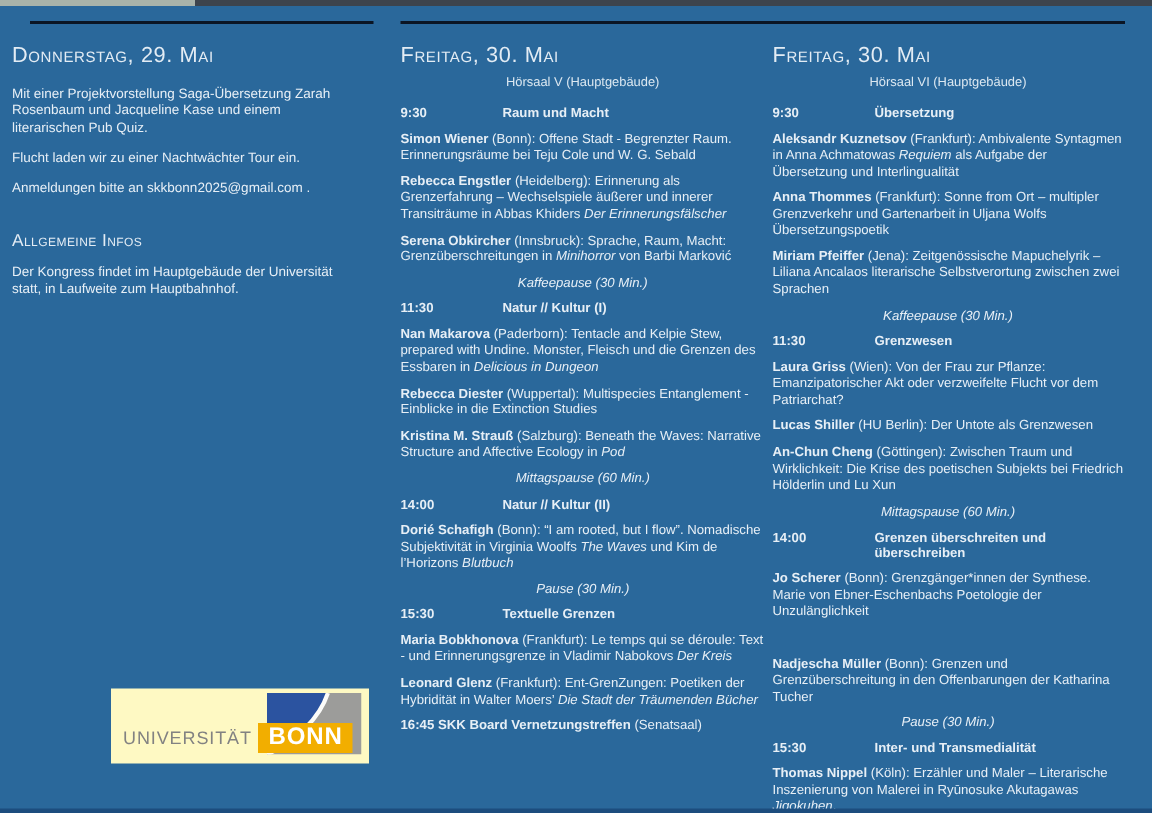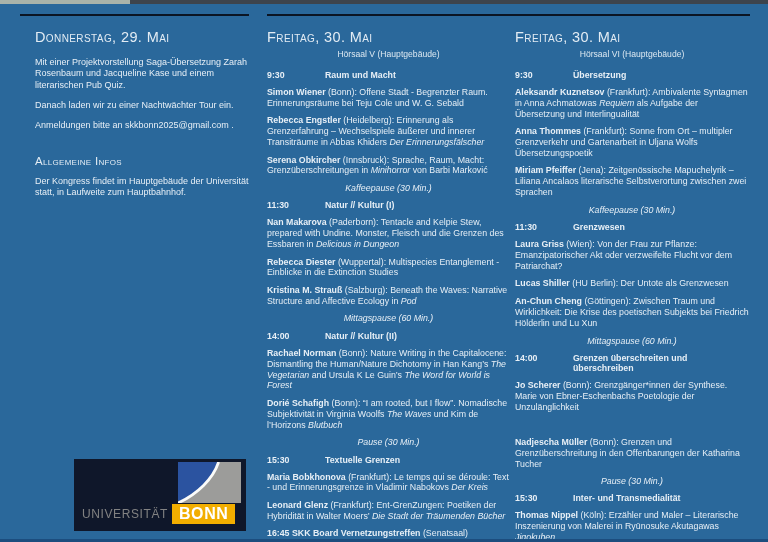--- a/index.html
+++ b/index.html
@@ -11,49 +11,49 @@
   }
   .edge-top{position:absolute;top:0;left:0;width:768px;height:4px;background:#3d444d;z-index:5}
   .edge-top-light{position:absolute;top:0;left:0;width:130px;height:4px;background:#a9b3aa;z-index:6}
   .edge-bottom{position:absolute;bottom:0;left:0;width:768px;height:3px;background:#1c4d7e;z-index:5}
 
   .rule{position:absolute;top:14px;height:2px;background:#0b1524}
   .rule-left{left:20px;width:229px}
   .rule-right{left:267px;width:483px}
 
   .col{position:absolute;top:16px}
-  .col1{left:35px;width:229px}
+  .col1{left:8px;width:229px}
   .col2{left:267px;width:243px}
   .col3{left:515px;width:234px}
 
   .day-title{
     font-variant:small-caps;font-weight:400;font-size:14.5px;
     letter-spacing:.4px;color:#e3ecf4;margin:13px 0 0 0;
   }
   .venue{font-size:8.6px;color:#dce8f1;text-align:center;margin-top:4px}
 
   .intro{margin-top:12px}
   .intro p,.info-text{font-size:9px;line-height:1.26;margin:0 0 9px 0;color:#e7eff6}
   .info-title{
     font-variant:small-caps;font-weight:400;font-size:11.5px;
     letter-spacing:.3px;margin:23px 0 9px 0;color:#e3ecf4;
   }
 
   .program-list{margin-top:11px}
   .session{display:flex;font-weight:bold;font-size:8.8px;margin:1px 0 7px 0}
-  .session-time{width:58px;flex:none}
+  .session-time{width:68px;flex:none}
   .talk{font-size:8.8px;line-height:1.24;margin:0 0 6.5px 0}
   .talk .bold{font-weight:bold}
   .talk .italic{font-style:italic}
   .pause{font-size:8.8px;font-style:italic;text-align:center;margin:2px 0 7.5px 0}
   .talk.footer{margin-top:3px}
 
   .logo{
-    position:absolute;left:74px;top:459px;width:172px;height:72px;
-    background:#0f172a;z-index:4;
+    position:absolute;left:74px;top:459px;width:172px;height:50px;
+    background:#fef9c3;z-index:4;
   }
   .logo .emblem{position:absolute;right:5px;top:3px;width:63px;height:41px}
   .logo-row{position:absolute;left:8px;bottom:7px;display:flex;align-items:center}
   .logo-uni{color:#828282;font-size:12px;letter-spacing:.6px}
   .logo-bonn{
     background:#f2ae00;color:#ffffff;font-size:16px;font-weight:bold;
     letter-spacing:.6px;padding:1px 7px;margin-left:4px;
   }
 </style>
 </head>
@@ -63,21 +63,21 @@
 <div class="edge-top-light"></div>
 <div class="edge-bottom"></div>
 
 <div class="rule rule-left"></div>
 <div class="rule rule-right"></div>
 
 <section class="col col1">
   <h1 class="day-title">Donnerstag, 29. Mai</h1>
   <div class="intro">
       <p>Mit einer Projektvorstellung Saga-Übersetzung Zarah Rosenbaum und Jacqueline Kase und einem literarischen Pub Quiz.</p>
-      <p>Danach laden wir zu einer Nachtwächter Tour ein.</p>
+      <p>Flucht laden wir zu einer Nachtwächter Tour ein.</p>
       <p>Anmeldungen bitte an skkbonn2025@gmail.com .</p>
     </div>
   <h2 class="info-title">Allgemeine Infos</h2>
   <p class="info-text">Der Kongress findet im Hauptgebäude der Universität statt, in Laufweite zum Hauptbahnhof.</p>
 </section>
 
 <section class="col col2">
   <h1 class="day-title">Freitag, 30. Mai</h1>
   <div class="venue">Hörsaal V (Hauptgebäude)</div>
   <div class="program-list">
@@ -94,21 +94,20 @@
         <span class="session-title">Natur // Kultur (I)</span>
       </div>
       <p class="talk"><span class="bold">Nan Makarova</span><span> (Paderborn): Tentacle and Kelpie Stew, prepared with Undine. Monster, Fleisch und die Grenzen des Essbaren in </span><span class="italic">Delicious in Dungeon</span></p>
       <p class="talk"><span class="bold">Rebecca Diester</span><span> (Wuppertal): Multispecies Entanglement - Einblicke in die Extinction Studies</span></p>
       <p class="talk"><span class="bold">Kristina M. Strauß</span><span> (Salzburg): Beneath the Waves: Narrative Structure and Affective Ecology in </span><span class="italic">Pod</span></p>
       <div class="pause">Mittagspause (60 Min.)</div>
       <div class="session">
         <span class="session-time">14:00</span>
         <span class="session-title">Natur // Kultur (II)</span>
       </div>
-      <p class="talk"><span class="bold">Rachael Norman</span><span> (Bonn): Nature Writing in the Capitalocene: Dismantling the Human/Nature Dichotomy in Han Kang’s </span><span class="italic">The Vegetarian</span><span> and Ursula K Le Guin’s </span><span class="italic">The Word for World is Forest</span></p>
       <p class="talk"><span class="bold">Dorié Schafigh</span><span> (Bonn): “I am rooted, but I flow”. Nomadische Subjektivität in Virginia Woolfs </span><span class="italic">The Waves</span><span> und Kim de l’Horizons </span><span class="italic">Blutbuch</span></p>
       <div class="pause">Pause (30 Min.)</div>
       <div class="session">
         <span class="session-time">15:30</span>
         <span class="session-title">Textuelle Grenzen</span>
       </div>
       <p class="talk"><span class="bold">Maria Bobkhonova</span><span> (Frankfurt): Le temps qui se déroule: Text - und Erinnerungsgrenze in Vladimir Nabokovs </span><span class="italic">Der Kreis</span></p>
       <p class="talk"><span class="bold">Leonard Glenz</span><span> (Frankfurt): Ent-GrenZungen: Poetiken der Hybridität in Walter Moers’ </span><span class="italic">Die Stadt der Träumenden Bücher</span></p>
       <p class="talk footer"><span class="bold">16:45 SKK Board Vernetzungstreffen</span><span> (Senatsaal)</span></p>
     </div>

